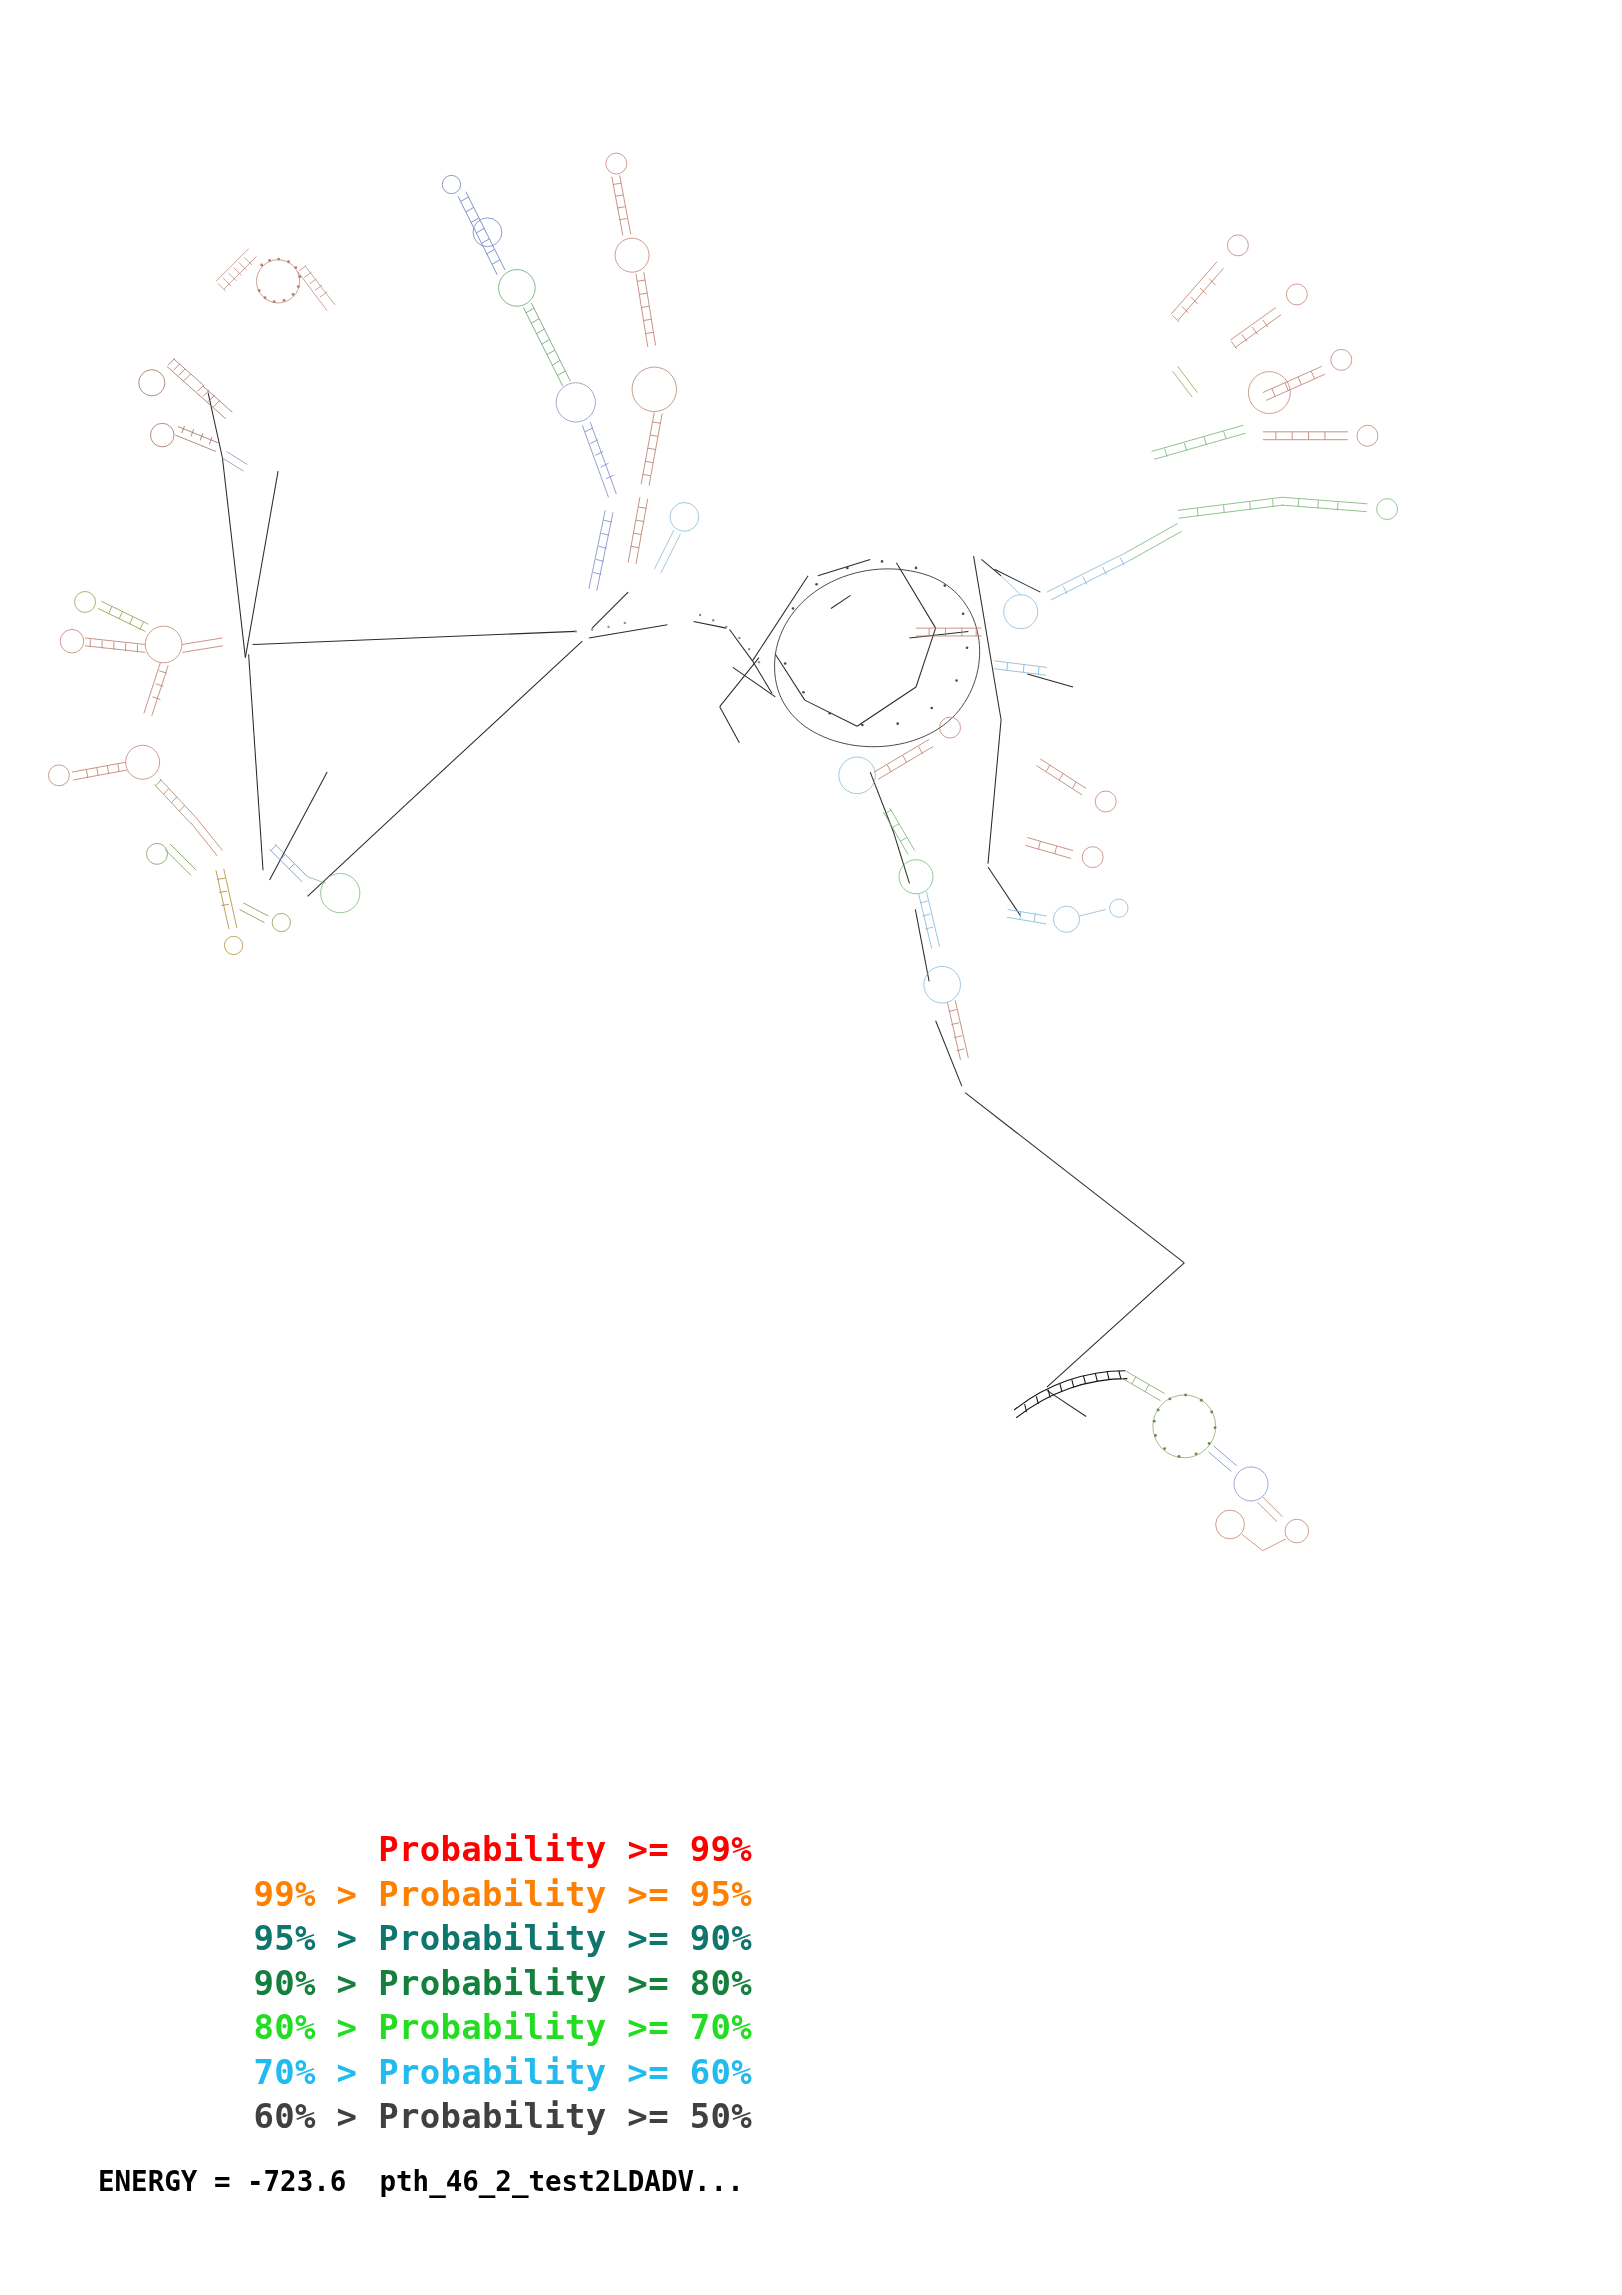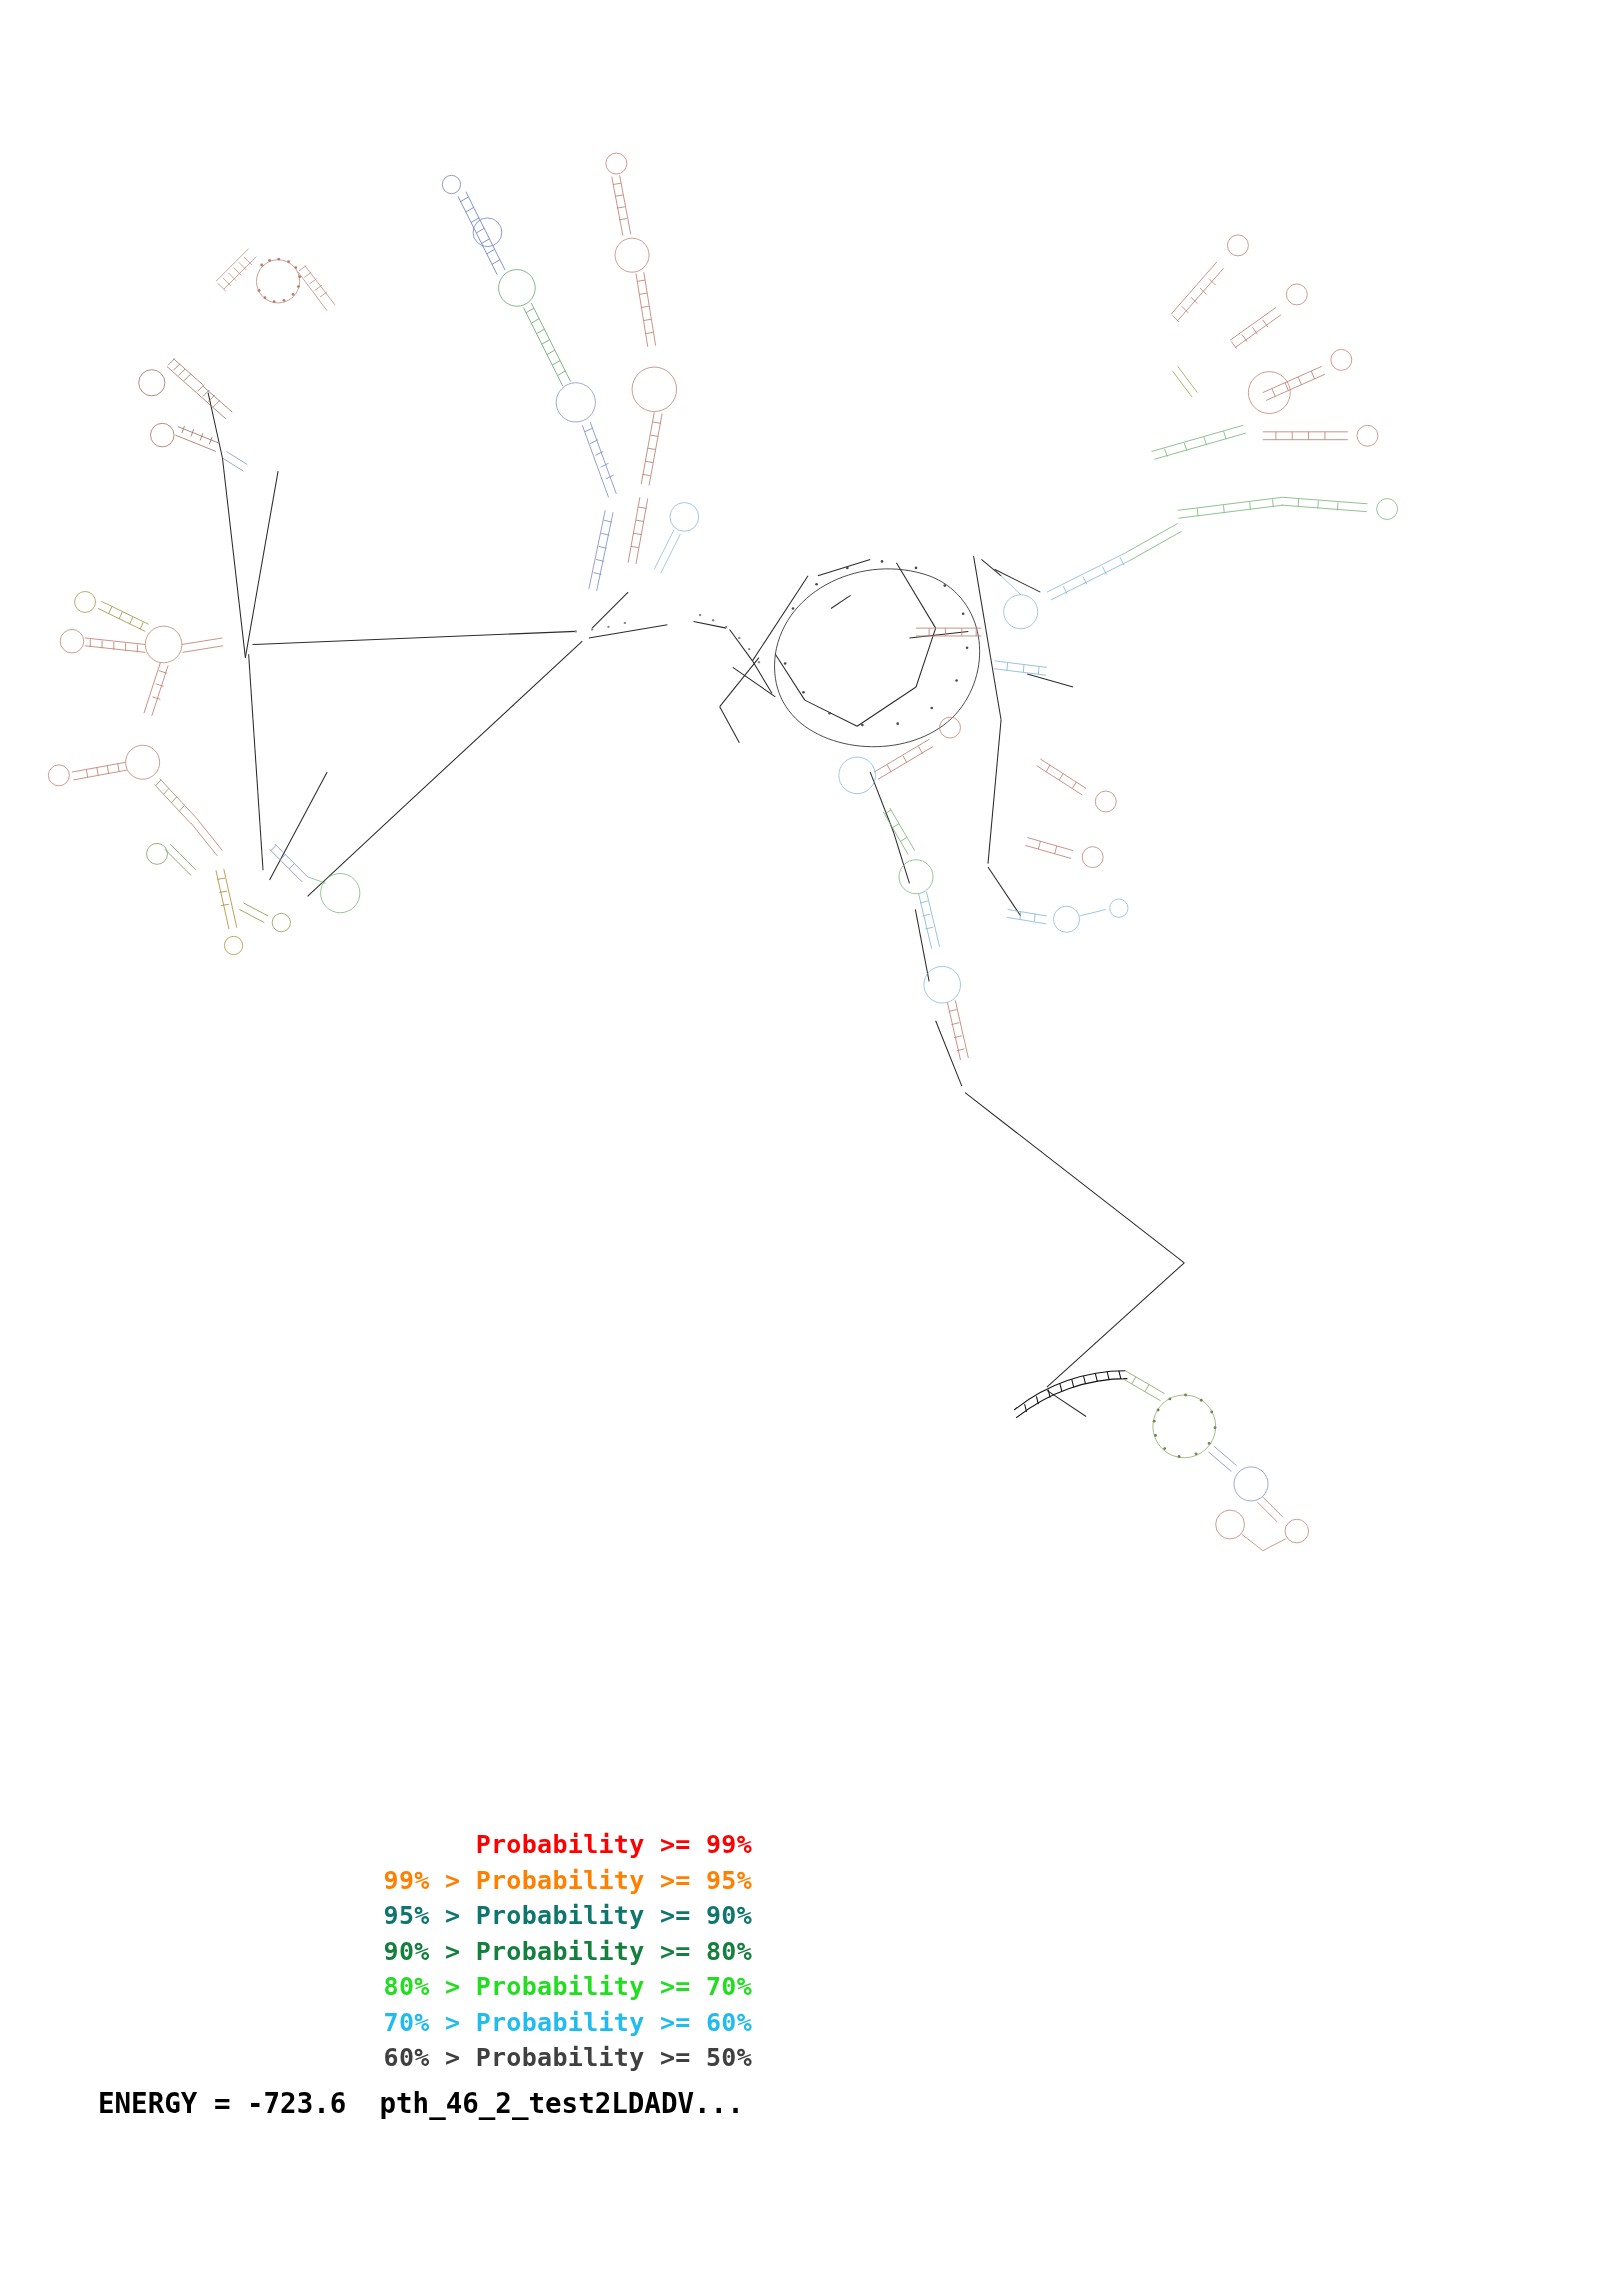--- a/index.html
+++ b/index.html
@@ -27,36 +27,36 @@
     height: 1675px;
   }
   #legend {
     position: absolute;
     left: 98px;
     top: 1832px;
     width: 720px;
   }
   .legend-row {
     font-family: "DejaVu Sans Mono", monospace;
-    font-size: 25px;
+    font-size: 34px;
     font-weight: bold;
     line-height: 1.0;
     letter-spacing: 0.3px;
     white-space: pre;
     text-align: right;
     width: 654px;
     margin-bottom: 10.5px;
   }
   .energy-line {
     font-family: "DejaVu Sans Mono", monospace;
     font-size: 27.5px;
     font-weight: bold;
     color: #000000;
     white-space: pre;
-    margin-top: 17px;
+    margin-top: 32px;
     text-align: left;
     width: 1047px;
   }
 </style>
 </head>
 <body>
 
 <div id="structure-figure">
   <svg id="structure-svg" viewBox="0 0 2479 2560" xmlns="http://www.w3.org/2000/svg">
     <defs>

